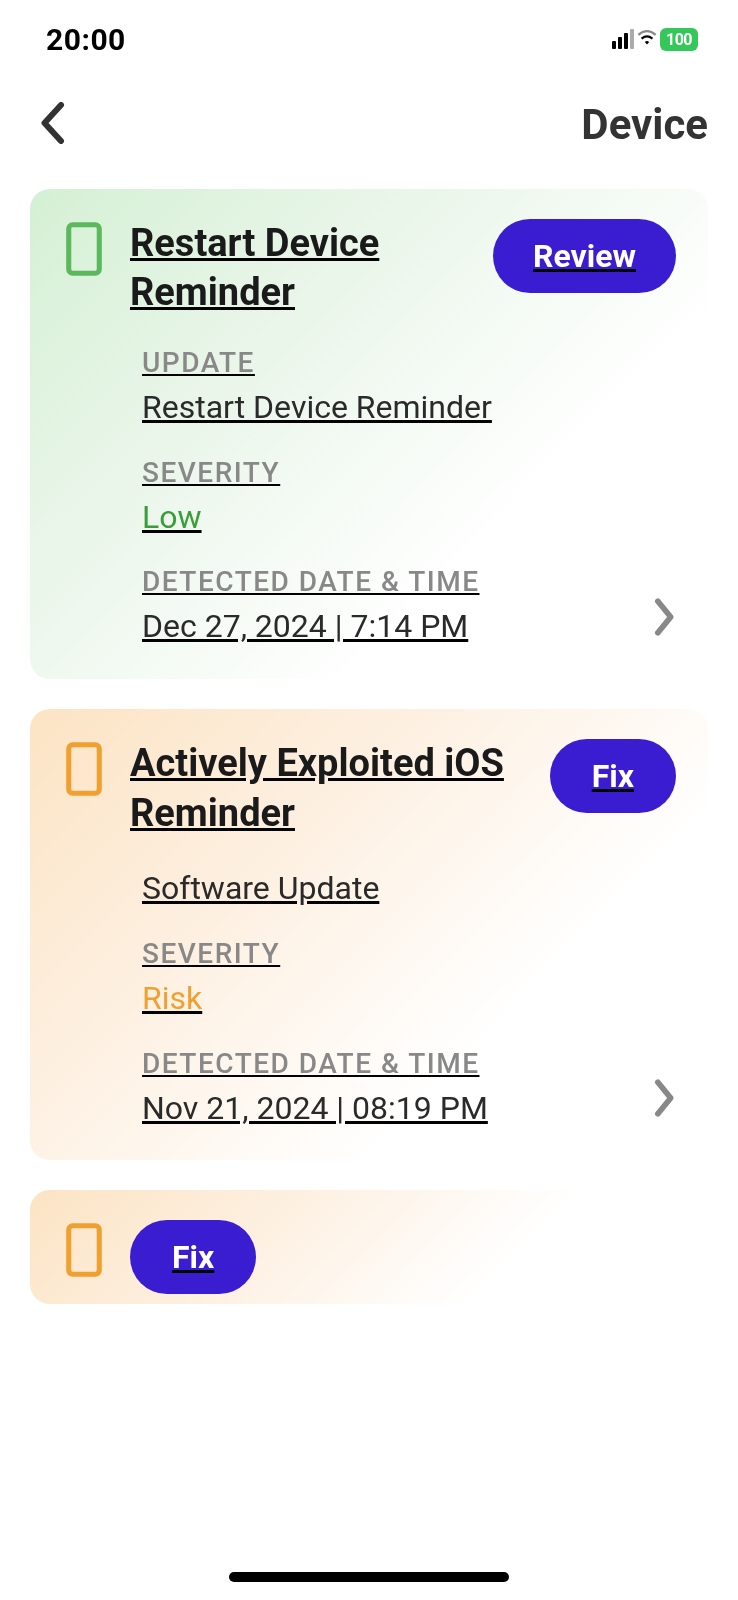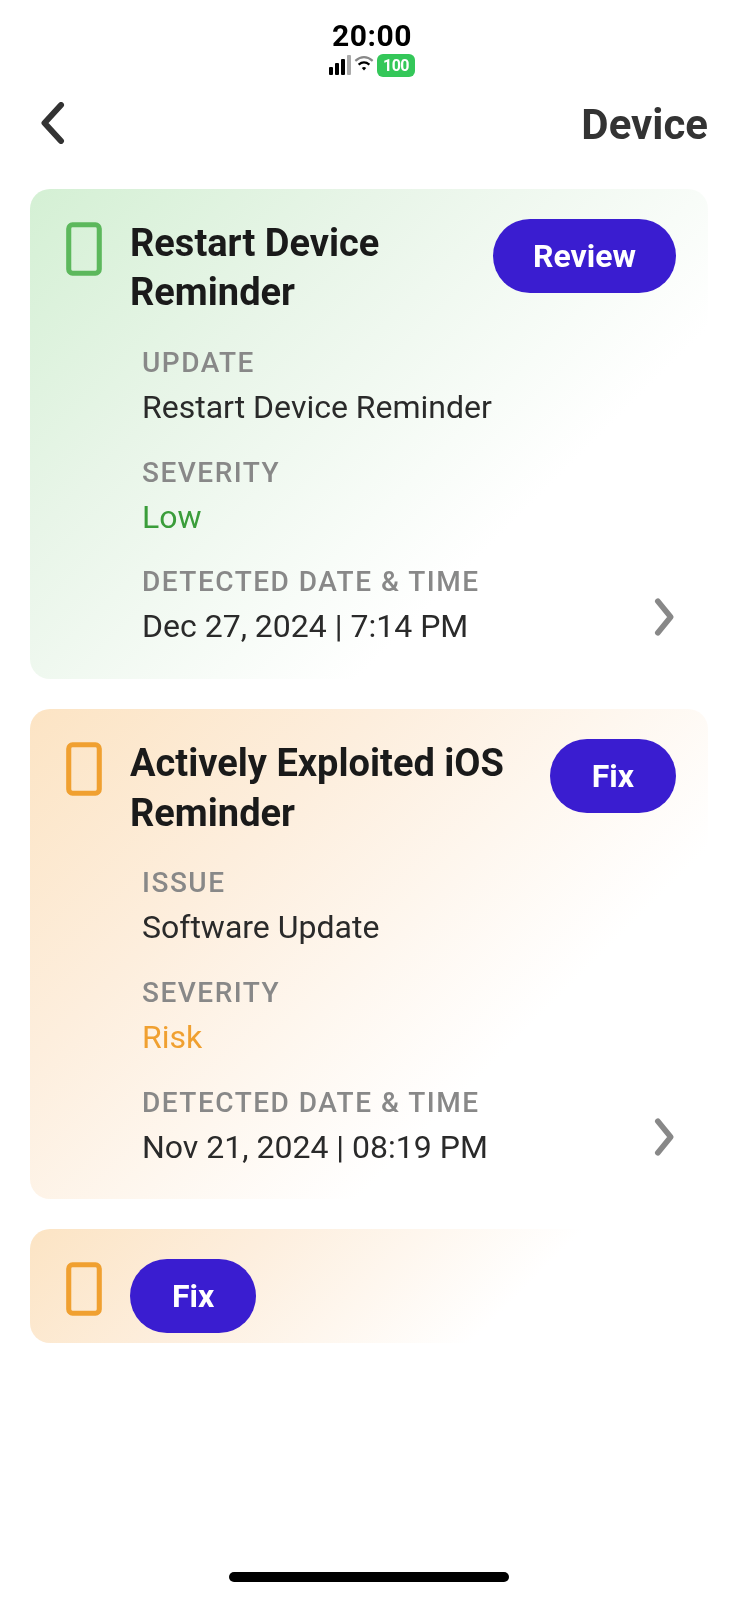--- a/index.html
+++ b/index.html
@@ -14,21 +14,20 @@
       background: #ffffff;
       position: relative;
       overflow: hidden;
     }
     .status-bar {
       display: flex;
       justify-content: space-between;
       align-items: center;
       padding: 18px 40px 10px 46px;
       height: 70px;
-      flex-direction: column;
     }
     .status-time {
       font-size: 30px;
       font-weight: 700;
       color: #000;
       letter-spacing: 0.5px;
     }
     .status-icons {
       display: flex;
       align-items: center;
@@ -83,20 +82,21 @@
       color: #333;
     }
     .cards {
       padding: 0 30px;
     }
     .card {
       border-radius: 20px;
       padding: 30px 32px 30px 32px;
       margin-bottom: 30px;
       position: relative;
+      text-decoration: underline;
     }
     .card-green {
       background: linear-gradient(135deg, #d4f0d4 0%, #e8f5e8 30%, #ffffff 70%);
     }
     .card-orange {
       background: linear-gradient(135deg, #fce4c4 0%, #fdeedd 30%, #ffffff 70%);
     }
     .card-header {
       display: flex;
       align-items: flex-start;
@@ -255,21 +255,20 @@
       <div class="card-icon card-icon-orange">
         <svg width="44" height="56" viewBox="0 0 32 44">
           <rect x="4" y="3" width="24" height="38" rx="3" stroke="#f0a030" stroke-width="4" fill="none"></rect>
         </svg>
       </div>
       <div class="card-title">Actively Exploited iOS Reminder</div>
       <button class="action-btn action-btn-small">Fix</button>
     </div>
     <div class="card-body">
       <div class="field">
-        <div class="field-label">ISSUE</div>
         <div class="field-value">Software Update</div>
       </div>
       <div class="field">
         <div class="field-label">SEVERITY</div>
         <div class="field-value severity-risk">Risk</div>
       </div>
       <div class="field">
         <div class="field-label">DETECTED DATE &amp; TIME</div>
         <div class="field-value">Nov 21, 2024 | 08:19 PM</div>
       </div>

